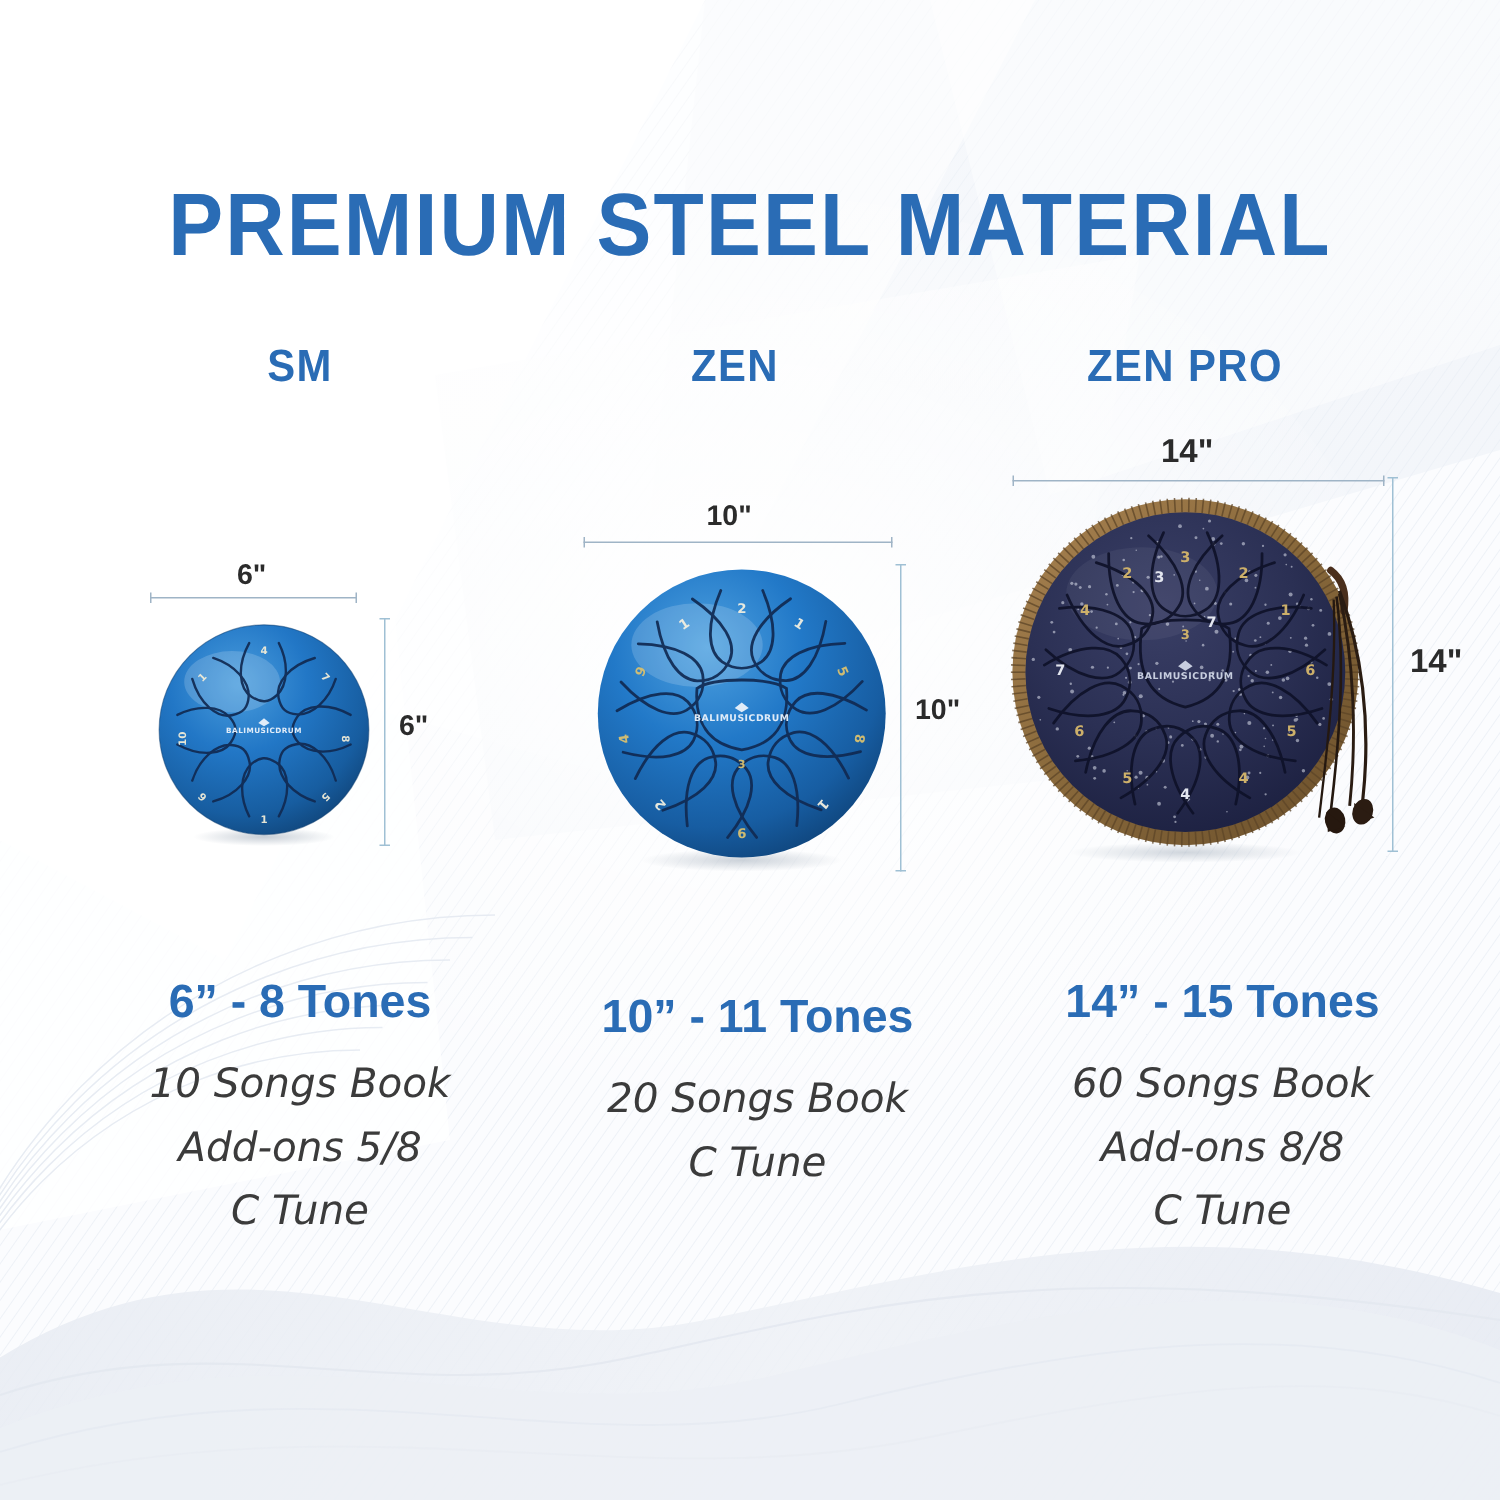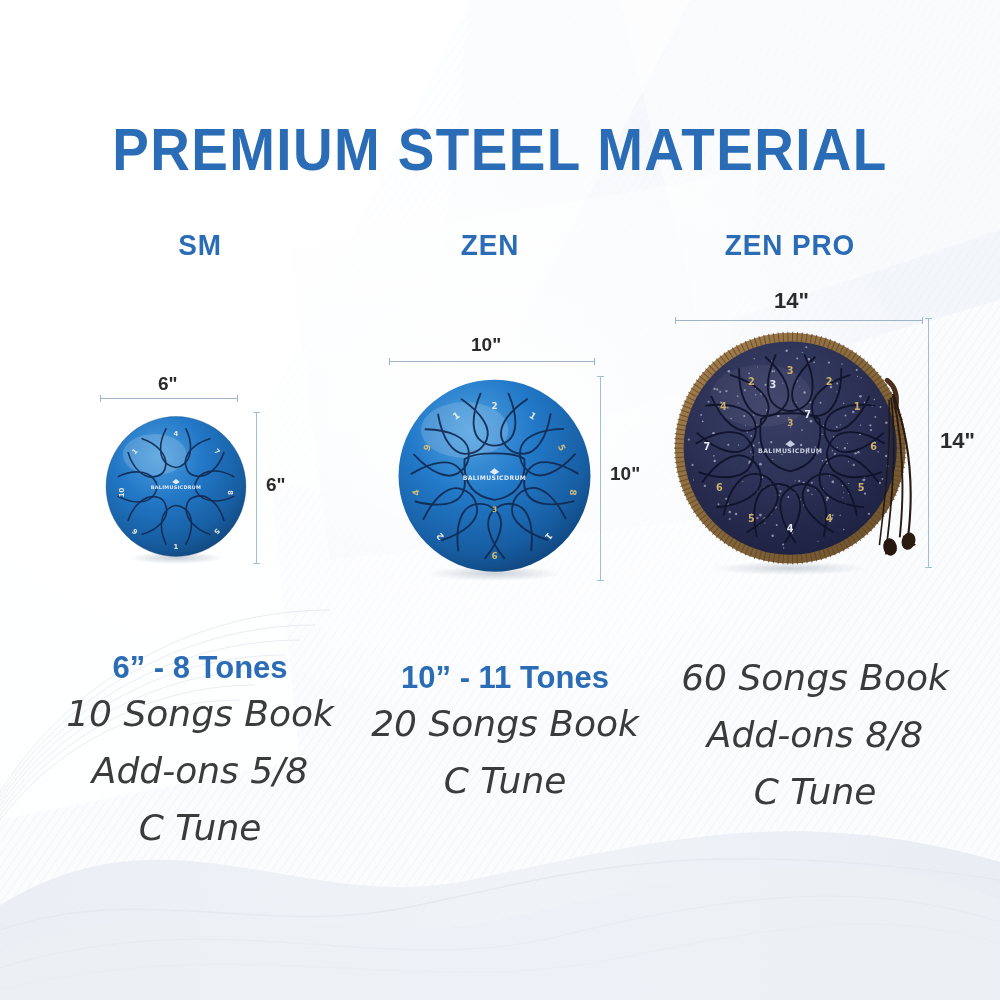--- a/index.html
+++ b/index.html
@@ -61,24 +61,24 @@
   .dim-label.big{font-size:22px;}
 
   
   .spec{position:absolute;text-align:center;z-index:5;}
   #spec-0{left:40px;width:320px;top:650px;}
   #spec-1{left:345px;width:320px;top:660px;}
   #spec-2{left:655px;width:320px;top:650px;}
 
   .spec-title{
     font-size:31px;font-weight:800;color:#2a6cb5;
-    letter-spacing:0px;
+    margin-bottom:16px;letter-spacing:0px;
   }
   .spec-line{
-    font-size:36px;color:#3b3b3b;font-style:italic;
+    font-size:27px;color:#3b3b3b;font-style:italic;
     font-family:"DejaVu Sans", sans-serif;
     line-height:1.58;font-weight:400;
   }
 
   .drum-wrap{position:absolute;}
 </style>
 </head>
 <body>
 
 <div id="bg">
@@ -771,16 +771,17 @@
   <div class="spec-line">C Tune</div>
 </div>
 
 <div class="spec" id="spec-1">
   <div class="spec-title">10” - 11 Tones</div>
   <div class="spec-line">20 Songs Book</div>
   <div class="spec-line">C Tune</div>
 </div>
 
 <div class="spec" id="spec-2">
+  <div class="spec-title">14” - 15 Tones</div>
   <div class="spec-line">60 Songs Book</div>
   <div class="spec-line">Add-ons 8/8</div>
   <div class="spec-line">C Tune</div>
 </div>
 
 </body></html>

